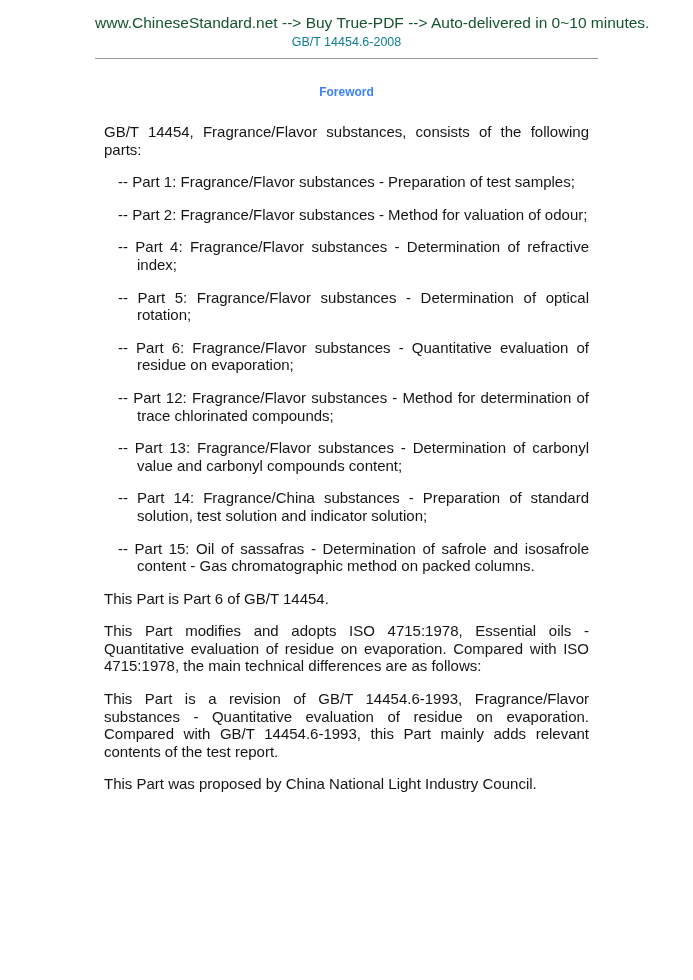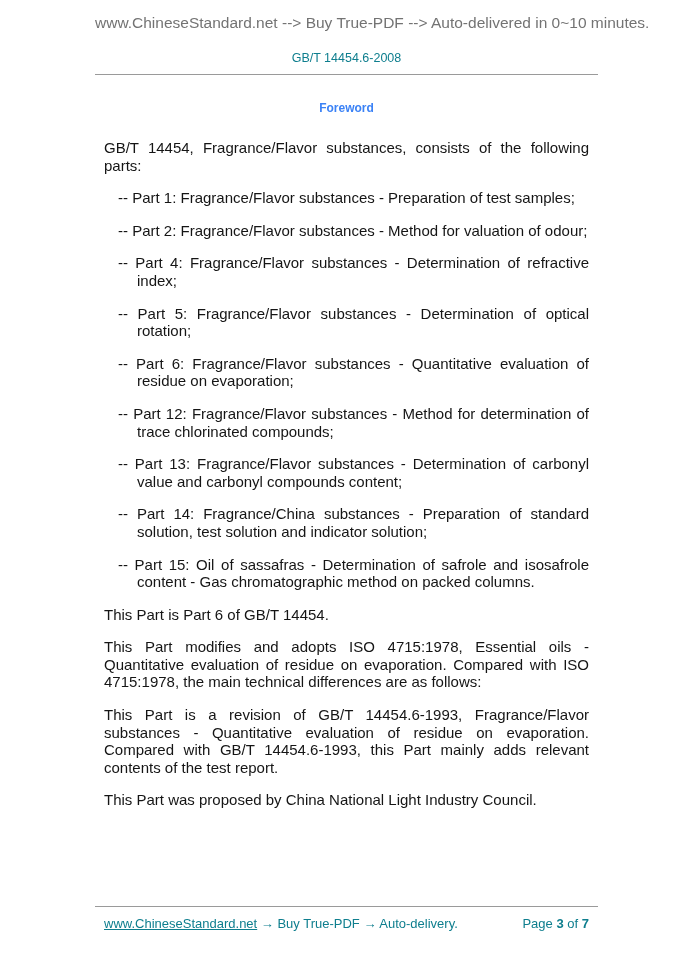--- a/index.html
+++ b/index.html
@@ -13,33 +13,33 @@
   }
   .page {
     position: relative;
     width: 693px;
     height: 980px;
     padding: 14px 95px 0 95px;
     background: #ffffff;
     overflow: hidden;
   }
   .top-banner {
-    color: #737373;
+    color: #14532d;
     text-align: center;
     font-size: 15.5px;
     line-height: 18px;
     cursor: pointer;
     white-space: nowrap;
   }
   .doc-number {
     color: #0e7e8e;
     text-align: center;
     font-size: 12.5px;
     line-height: 15px;
-    margin-top: 19px;
+    margin-top: 3px;
   }
   .rule {
     border: none;
     border-top: 1px solid #9a9a9a;
     margin: 8px 0 0 0;
     height: 0;
   }
   .title {
     text-align: center;
     font-size: 12px;
@@ -107,29 +107,14 @@
       <p class="list-item">-- Part 12: Fragrance/Flavor substances - Method for determination of trace chlorinated compounds;</p>
       <p class="list-item">-- Part 13: Fragrance/Flavor substances - Determination of carbonyl value and carbonyl compounds content;</p>
       <p class="list-item">-- Part 14: Fragrance/China substances - Preparation of standard solution, test solution and indicator solution;</p>
       <p class="list-item">-- Part 15: Oil of sassafras - Determination of safrole and isosafrole content - Gas chromatographic method on packed columns.</p>
       <p class="para">This Part is Part 6 of GB/T 14454.</p>
       <p class="para">This Part modifies and adopts ISO 4715:1978, Essential oils - Quantitative evaluation of residue on evaporation. Compared with ISO 4715:1978, the main technical differences are as follows:</p>
       <p class="para">This Part is a revision of GB/T 14454.6-1993, Fragrance/Flavor substances - Quantitative evaluation of residue on evaporation. Compared with GB/T 14454.6-1993, this Part mainly adds relevant contents of the test report.</p>
       <p class="para">This Part was proposed by China National Light Industry Council.</p>
     </div>
 
-  <div class="footer-wrap">
-    <hr class="rule" style="margin:0;">
-    <div class="footer">
-      <div class="footer-left">
-        <span class="footer-link">www.ChineseStandard.net</span>
-        <span class="footer-rest">→ Buy True-PDF → Auto-delivery.</span>
-      </div>
-      <div class="page-indicator">
-        <span>Page</span>
-        <b>3</b>
-        <span>of</span>
-        <b>7</b>
-      </div>
-    </div>
-  </div>
 
 </div>
 
 </body></html>

